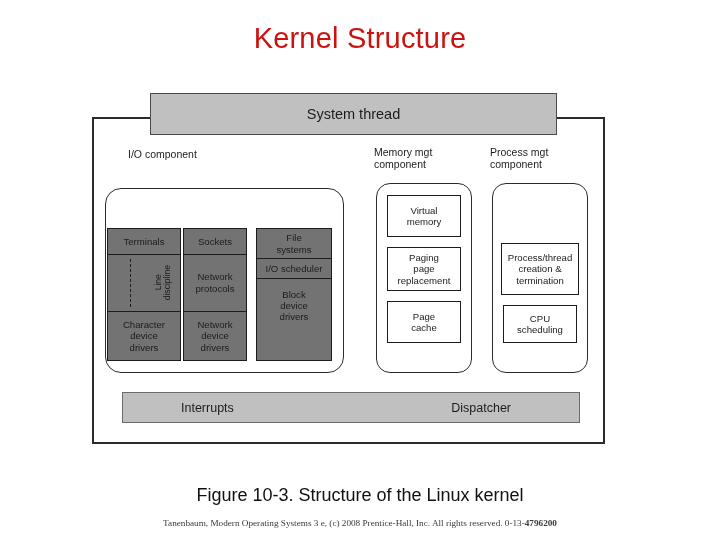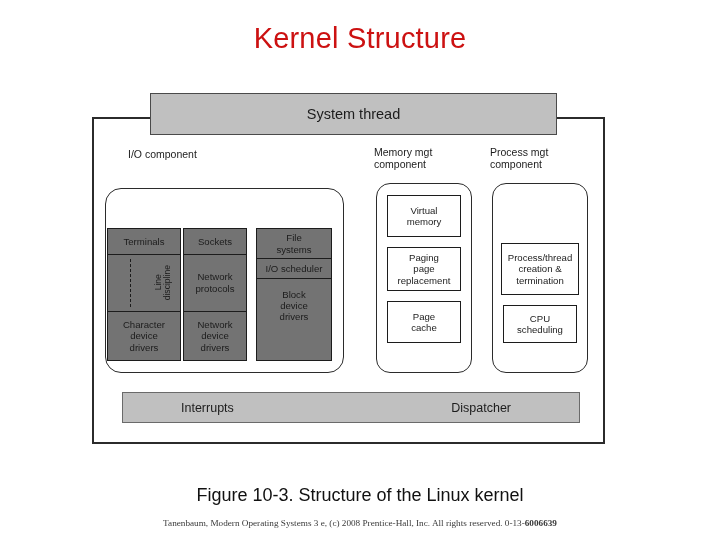--- a/index.html
+++ b/index.html
@@ -288,15 +288,15 @@
 
     <div id="bottom-bar">
       <span class="bb-label bb-left">Interrupts</span>
       <span class="bb-label bb-right">Dispatcher</span>
     </div>
 
   </div>
 
   <div id="figure-caption">Figure 10-3. Structure of the Linux kernel</div>
 
-  <div id="copyright"><span>Tanenbaum, Modern Operating Systems 3 e, (c) 2008 Prentice-Hall, Inc. All rights reserved. 0-13-</span><span class="isbn">6006639</span></div>
+  <div id="copyright"><span>Tanenbaum, Modern Operating Systems 3 e, (c) 2008 Prentice-Hall, Inc. All rights reserved. 0-13-</span><span class="isbn">4796200</span></div>
 
 </div>
 
 </body></html>

